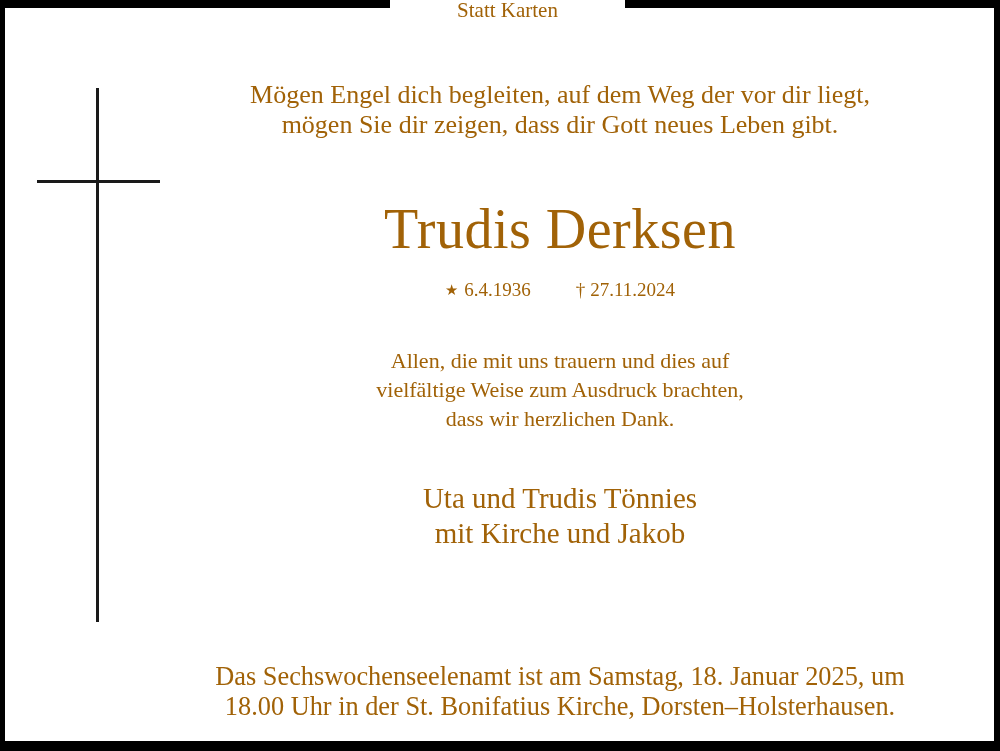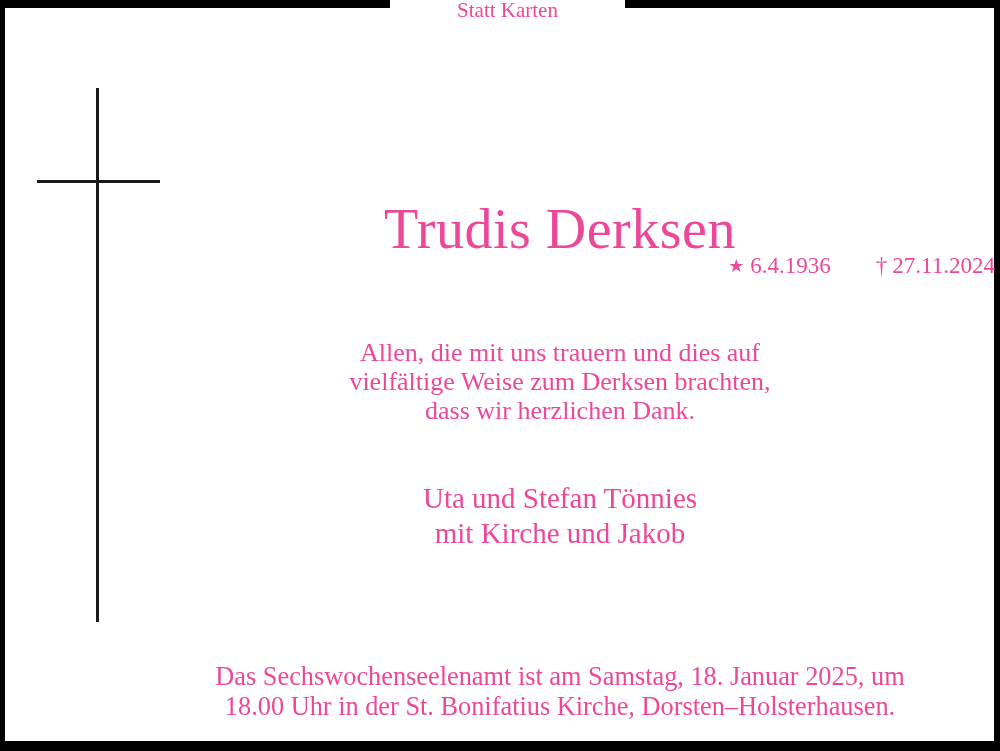--- a/index.html
+++ b/index.html
@@ -4,21 +4,21 @@
 <style>
   * { margin: 0; padding: 0; box-sizing: border-box; }
   html, body { background: #e8e8e8; }
   .page {
     position: relative;
     width: 1000px;
     height: 751px;
     margin: 0 auto;
     background: #ffffff;
     font-family: "Liberation Serif", "DejaVu Serif", serif;
-    color: #ec4899;
+    color: #a16207;
     overflow: hidden;
   }
   
   .bar { position: absolute; background: #000000; }
   .frame-top-left    { left: 0;   top: 0;   width: 390px; height: 8px; }
   .frame-top-right   { left: 625px; top: 0; width: 375px; height: 8px; }
   .frame-left        { left: 0;   top: 0;   width: 5px;  height: 751px; }
   .frame-right       { left: 994px; top: 0; width: 6px;  height: 751px; }
   .frame-bottom      { left: 0;   top: 741px; width: 1000px; height: 10px; }
 
@@ -33,26 +33,26 @@
 
   
   .cross-v { position: absolute; left: 96px;  top: 88px;  width: 3px;   height: 534px; background: #1a1a1a; }
   .cross-h { position: absolute; left: 37px;  top: 180px; width: 123px; height: 3px;   background: #1a1a1a; }
 
   
   .content { position: absolute; left: 125px; width: 870px; text-align: center; }
 
   .verse      { top: 80px;  font-size: 26px; line-height: 30px; }
   .name-block { top: 198px; font-size: 56px; line-height: 62px; letter-spacing: 0.5px; }
-  .dates      { top: 252px; font-size: 23px; line-height: 28px; text-align: right; }
+  .dates      { top: 276px; font-size: 19px; line-height: 28px; }
   .dates .pair { display: inline-block; white-space: nowrap; }
   .dates .pair + .pair { margin-left: 45px; }
   .dates .sym-star { font-size: 0.78em; position: relative; top: -1px; margin-right: 6px; }
   .dates .sym-dagger { margin-right: 5px; }
-  .thanks     { top: 338px; font-size: 26px; line-height: 29px; }
+  .thanks     { top: 346px; font-size: 22px; line-height: 29px; }
   .family     { top: 481px; font-size: 29px; line-height: 35px; }
   .place-date { top: 606px; font-size: 26px; line-height: 30px; }
   .service    { top: 661px; font-size: 28px; line-height: 30px; transform: scaleX(0.94); transform-origin: 50% 0; }
 </style>
 </head>
 <body>
 
 <div class="page">
 
   <div class="bar frame-top-left"></div>
@@ -61,35 +61,39 @@
   <div class="bar frame-right"></div>
   <div class="bar frame-bottom"></div>
 
   <div class="statt-karten">Statt Karten</div>
 
   <div>
     <div class="cross-v"></div>
     <div class="cross-h"></div>
   </div>
 
+  <div class="content verse">
+    <div>Mögen Engel dich begleiten, auf dem Weg der vor dir liegt,</div>
+    <div>mögen Sie dir zeigen, dass dir Gott neues Leben gibt.</div>
+  </div>
 
   <div class="content name-block">Trudis Derksen</div>
 
   <div class="content dates">
     <span class="pair"><span class="sym-star">★</span><span>6.4.1936</span></span><span class="pair"><span class="sym-dagger">†</span><span>27.11.2024</span></span>
   </div>
 
   <div class="content thanks">
     <div>Allen, die mit uns trauern und dies auf</div>
-    <div>vielfältige Weise zum Derksen brachten,</div>
+    <div>vielfältige Weise zum Ausdruck brachten,</div>
     <div>dass wir herzlichen Dank.</div>
   </div>
 
   <div class="content family">
-    <div>Uta und Stefan Tönnies</div>
+    <div>Uta und Trudis Tönnies</div>
     <div>mit Kirche und Jakob</div>
   </div>
 
 
   <div class="content service">
     <div>Das Sechswochenseelenamt ist am Samstag, 18. Januar 2025, um</div>
     <div>18.00 Uhr in der St. Bonifatius Kirche, Dorsten–Holsterhausen.</div>
   </div>
 
 </div>

